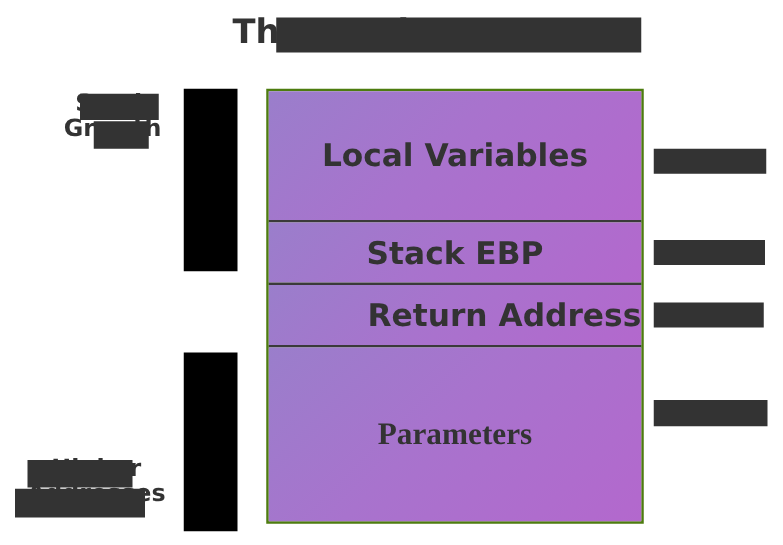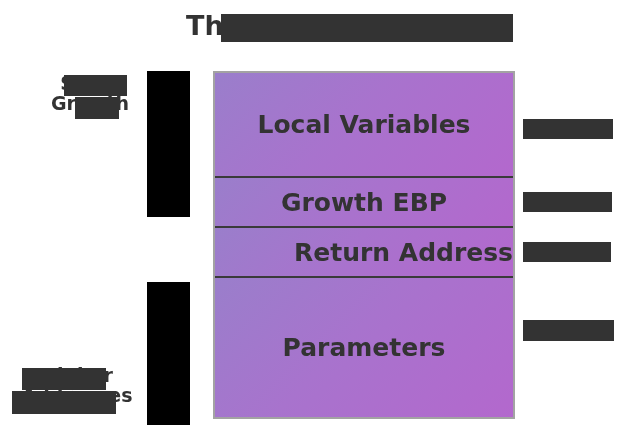--- a/index.html
+++ b/index.html
@@ -28,42 +28,42 @@
     left:221px; top:14px;
     width:292px; height:28px;
     background:#333333;
   }
 
   
   .frame{
     position:absolute;
     left:213px; top:71px;
     width:302px; height:348px;
-    border:2px solid #a3a3a3;
+    border:2px solid #4d7c0f;
     box-sizing:border-box;
     display:flex;
     flex-direction:column;
   }
   .cell{
     position:relative;
     box-sizing:border-box;
     display:flex;
     align-items:center;
     justify-content:center;
     color:#333333;
     font-weight:bold;
     font-size:25px;
     border-bottom:2px solid #3a3a3a;
     background-image:linear-gradient(135deg,#9a7ecb 0%, #a873cd 45%, #b368cd 100%);
   }
   .cell:last-child{border-bottom:none;}
   .cell-local{flex:0 0 105px;}
   .cell-ebp{flex:0 0 50px;}
   .cell-ret{flex:0 0 50px;justify-content:flex-end;}
-  .cell-params{flex:1 1 auto;}
+  .cell-params{flex:1 1 auto;font-family:Liberation Serif, serif;}
 
   
   .bar-black{
     position:absolute;
     background:#000000;
   }
   .bar-top{ left:147px; top:71px; width:43px; height:146px; }
   .bar-bottom{ left:147px; top:282px; width:43px; height:143px; }
 
   
@@ -131,21 +131,21 @@
   </div>
   <div class="redact rd-higher-1"></div>
   <div class="redact rd-higher-2"></div>
   <div class="bar-black bar-bottom"></div>
 
   <div class="frame">
     <div class="cell cell-local">
       <span>Local Variables</span>
     </div>
     <div class="cell cell-ebp">
-      <span>Growth EBP</span>
+      <span>Stack EBP</span>
     </div>
     <div class="cell cell-ret">
       <span>Return Address</span>
     </div>
     <div class="cell cell-params">
       <span>Parameters</span>
     </div>
   </div>
 
   <div class="rb rb-1">

